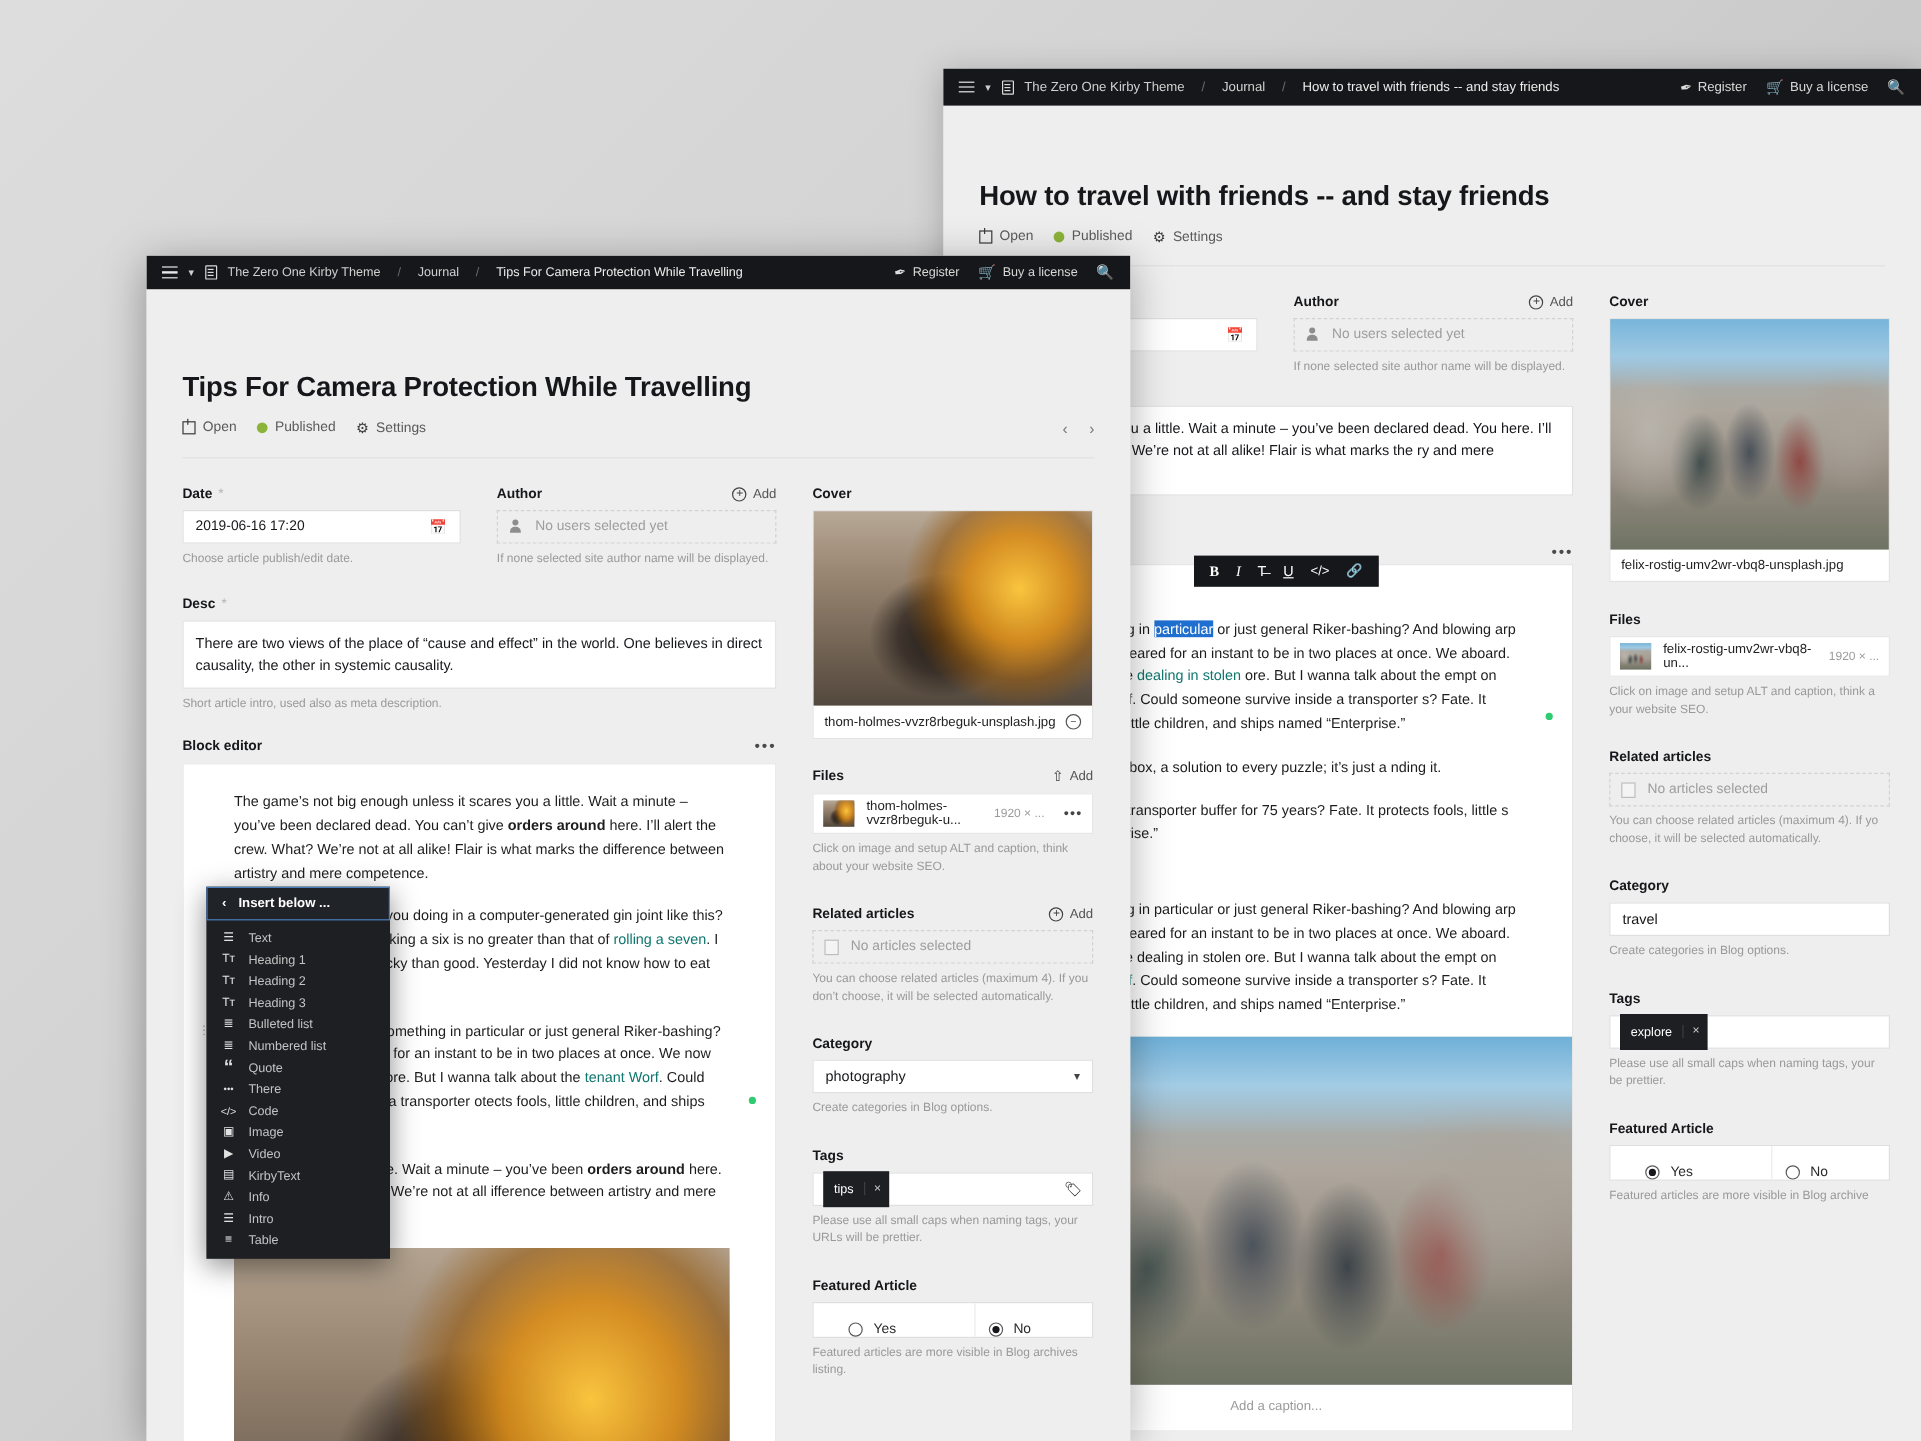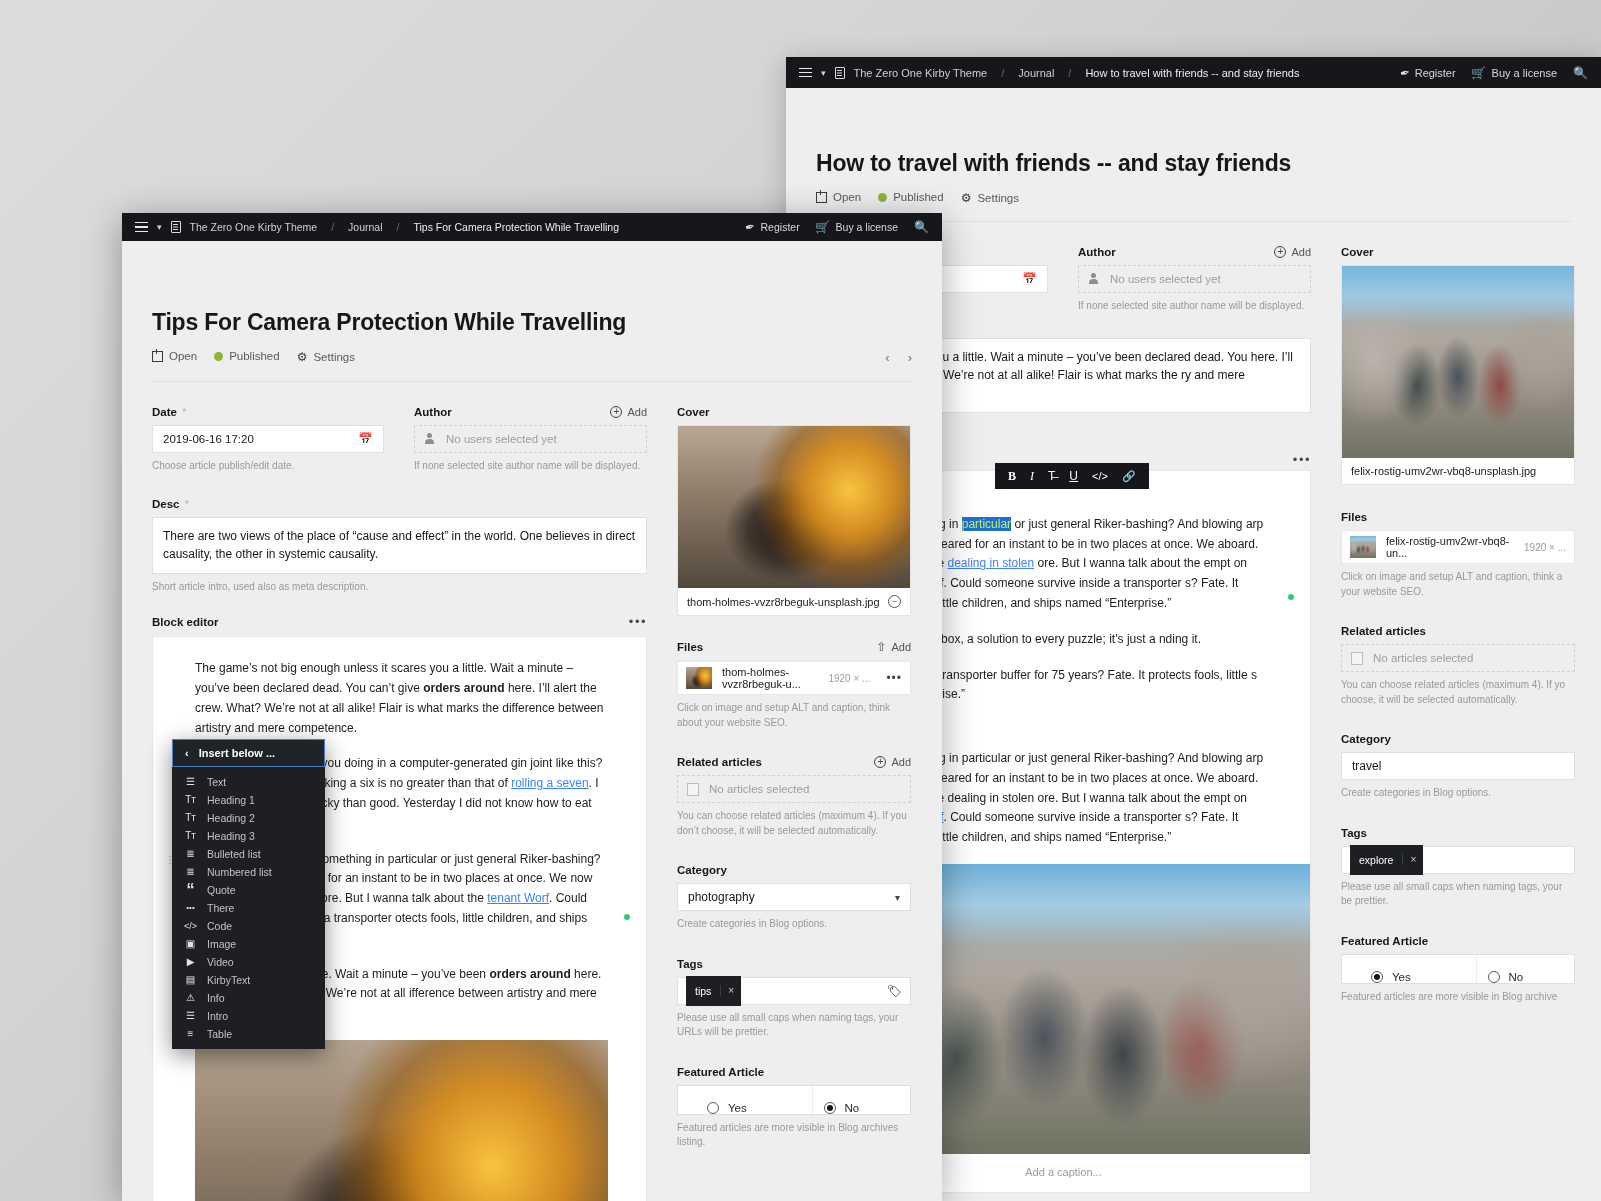--- a/index.html
+++ b/index.html
@@ -145,21 +145,21 @@
 
   
   .be-head { display:flex; align-items:center; }
   .dots3 { margin-left:auto; letter-spacing:1.5px; color:#4a4a4a; font-size: 13px; line-height: 8px;}
   .be-body {
     background:#fff; border:1px solid #e6e6e6; margin-top: 8px;
     padding: 22px 0 0 0; position: relative;
   }
   .blk { padding: 0 42px 16px 42px; font-size: 12px; line-height: 1.65; color:#1d1d1d; position:relative; }
   .blk b { font-weight: bold; }
-  .blk a { color:#3b82f6; text-decoration: underline; }
+  .blk a { color:#0f766e; }
   .blk-handle {
     position:absolute; left: 12px; top: 1px; display:flex; gap:6px; align-items:center;
     color:#9a9a9a; font-size: 11px;
   }
   .grip { letter-spacing:-1px; font-size:10px; line-height:10px; color:#a8a8a8;}
   .green-dot-inline {
     width:6px;height:6px;border-radius:50%;background:#2ecc71;display:inline-block;
     position:absolute; right: 16px;
   }
   .blk-img { width: 100%; display:block; }
@@ -269,21 +269,21 @@
   }
   .ins-ic { width: 13px; text-align:center; font-size: 10px; color:#e2e2e2; flex:none; line-height:1;}
 
   
   #format-toolbar {
     position:absolute; left: 995px; top: 463px; z-index: 60;
     background:#16171a; display:flex; align-items:center; gap: 14px;
     padding: 7px 13px; color:#fff; font-size: 12px;
   }
   #format-toolbar span { line-height:1; }
-  .hl { background:#1f6fd0; color:#bef264; }
+  .hl { background:#1f6fd0; color:#ffffff; }
 </style>
 </head>
 <body>
 
 <div class="window" id="back-window">
 
   <div class="topbar">
     <div class="tb-left">
       <span class="burger">
           <i></i>

